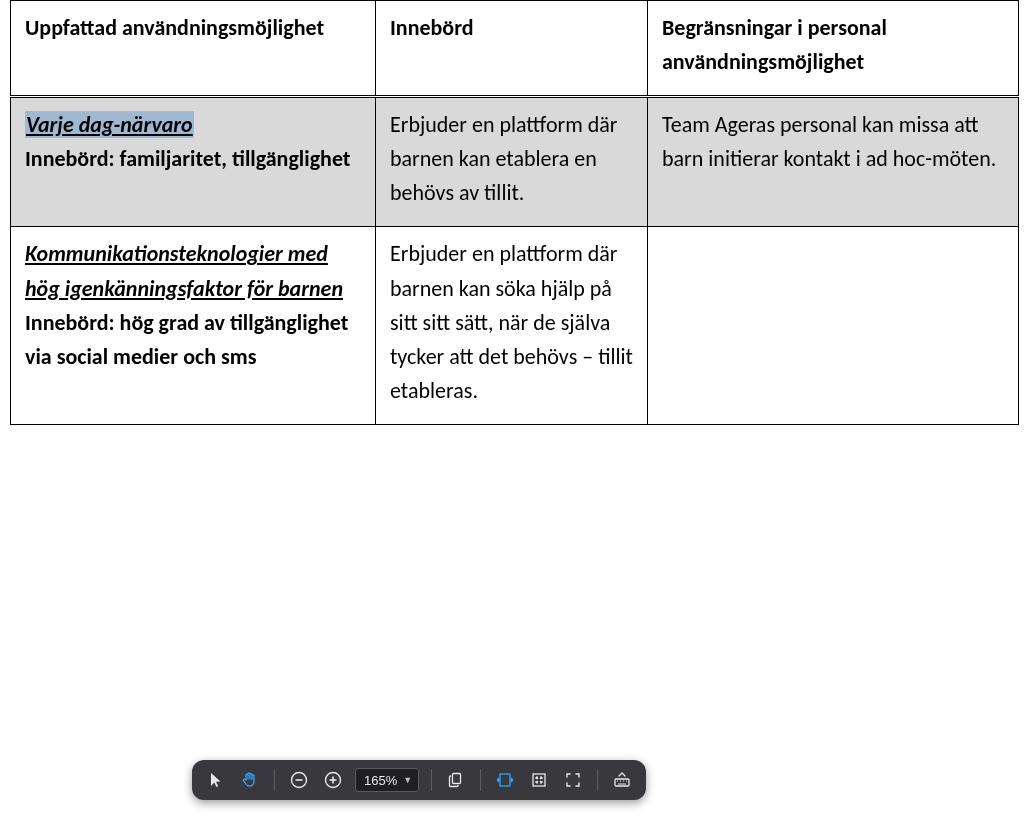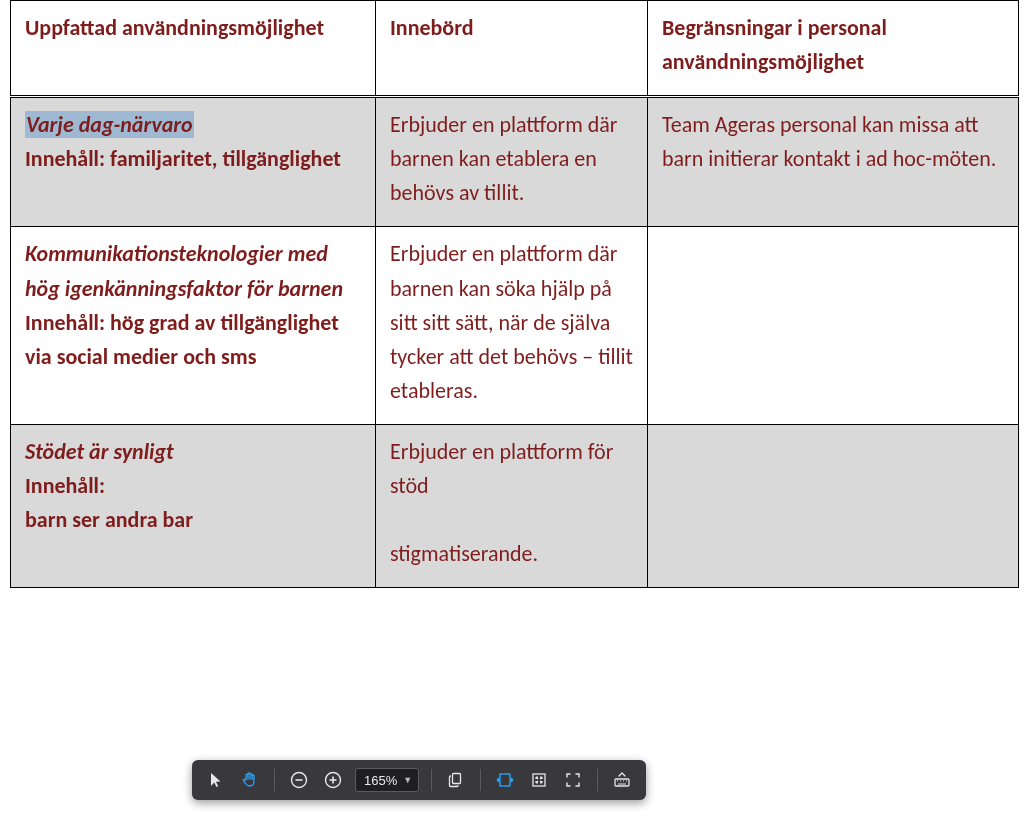--- a/index.html
+++ b/index.html
@@ -21,42 +21,42 @@
   }
   table.doc col.c1 { width: 365px; }
   table.doc col.c2 { width: 272px; }
   table.doc col.c3 { width: 371px; }
   table.doc th, table.doc td {
     border: 1px solid #000;
     vertical-align: top;
     padding: 10px 14px 16px 14px;
     font-size: 22px;
     line-height: 1.55;
-    color: #7f1d1d;
+    color: #000000;
   }
   table.doc th {
     font-weight: 700;
     text-align: left;
     background: #fff;
   }
   tr.shaded td { background: #d9d9d9; }
   tr.plain td { background: #fff; }
-  .title-line { font-weight: 700; font-style: italic; display: block; }
+  .title-line { font-weight: 700; font-style: italic; display: block; text-decoration: underline; }
   .content-line { font-weight: 700; display: block; }
   .highlight { background: #9fb9d3; padding: 0 1px; }
   tbody tr:first-child td { border-top: 3px double #000; }
 
   
   .toolbar {
     position: absolute;
     left: 192px;
     bottom: 17px;
     height: 40px;
     background: #38383d;
-    border-radius: 6px;
+    border-radius: 12px;
     display: flex;
     align-items: center;
     padding: 0 8px;
     gap: 2px;
     box-shadow: 0 3px 10px rgba(0,0,0,.4);
     color: #e8e8e8;
     font-family: "Segoe UI", Arial, sans-serif;
     font-size: 13px;
   }
   .tb-btn {
@@ -103,43 +103,31 @@
     <tr>
       <th>Uppfattad användningsmöjlighet</th>
       <th>Innebörd</th>
       <th>Begränsningar i personal användningsmöjlighet</th>
     </tr>
   </thead>
   <tbody>
     <tr class="shaded">
       <td>
         <span class="title-line"><span class="highlight">Varje dag-närvaro</span></span>
-        <span class="content-line">Innehåll: familjaritet, tillgänglighet</span>
+        <span class="content-line">Innebörd: familjaritet, tillgänglighet</span>
       </td>
       <td>Erbjuder en plattform där barnen kan etablera en behövs av tillit.</td>
       <td>Team Ageras personal kan missa att barn initierar kontakt i ad hoc-möten.</td>
     </tr>
     <tr class="plain">
       <td>
         <span class="title-line">Kommunikationsteknologier med hög igenkänningsfaktor för barnen</span>
-        <span class="content-line">Innehåll: hög grad av tillgänglighet via social medier och sms</span>
+        <span class="content-line">Innebörd: hög grad av tillgänglighet via social medier och sms</span>
       </td>
       <td>Erbjuder en plattform där barnen kan söka hjälp på sitt sitt sätt, när de själva tycker att det behövs – tillit etableras.</td>
-      <td></td>
-    </tr>
-    <tr class="shaded">
-      <td>
-        <span class="title-line">Stödet är synligt</span>
-        <span class="content-line">Innehåll:</span>
-        <span class="content-line">barn ser andra bar</span>
-      </td>
-      <td>
-        <span>Erbjuder en plattform för stöd</span><br><br>
-        <span>stigmatiserande.</span>
-      </td>
       <td></td>
     </tr>
   </tbody>
 </table>
 
 <div class="toolbar">
   <div class="tb-btn">
     <svg width="16" height="16" viewBox="0 0 16 16">
       <path d="M3 1 L3 14 L6.2 10.5 L8.5 15 L10.2 14.2 L8 9.8 L12.5 9.5 Z" fill="#e8e8e8"></path>
     </svg>

